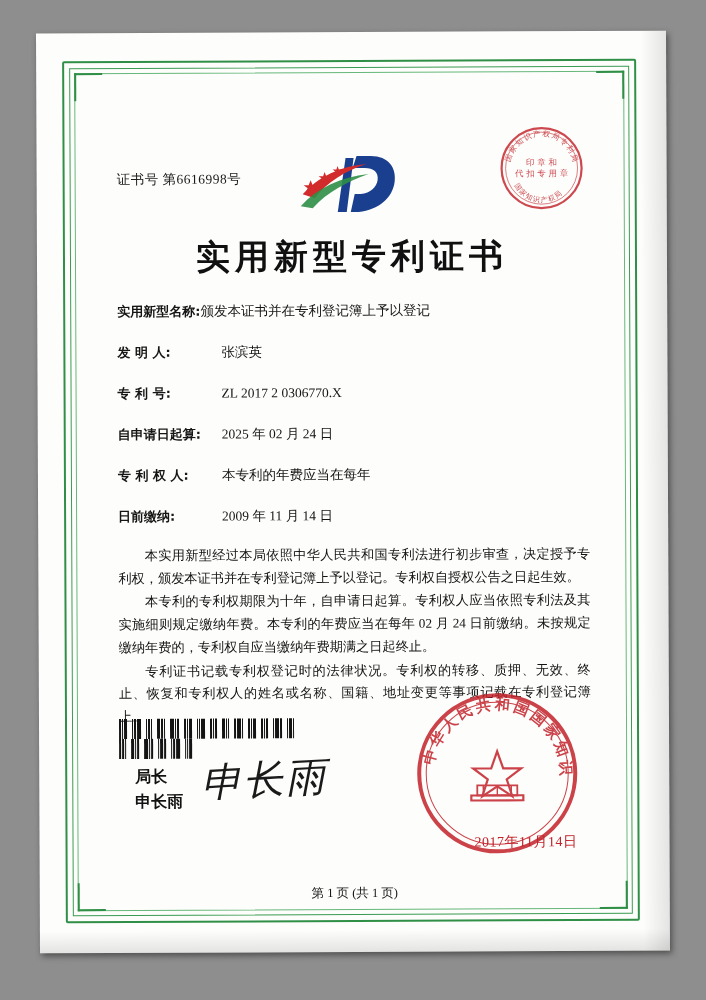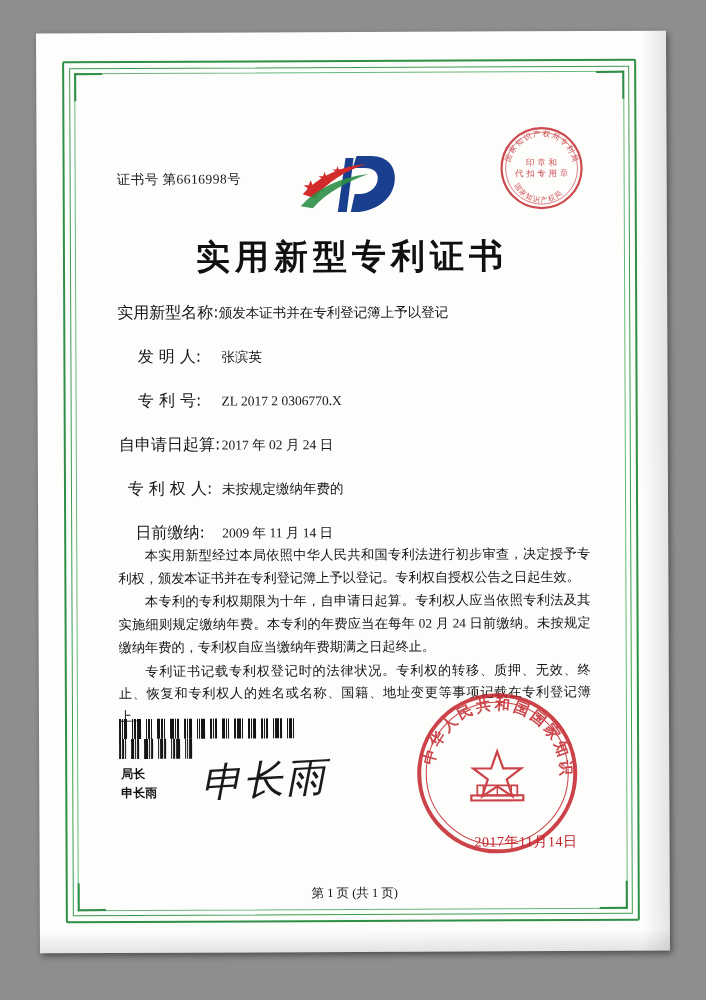--- a/index.html
+++ b/index.html
@@ -138,24 +138,23 @@
   }
   .field-row {
     font-size: 14px;
     color: #151515;
     margin-bottom: 23px;
     white-space: nowrap;
     font-family: "Liberation Serif", serif;
   }
   .field-label {
     display: inline-block;
-    font-weight: normal;
+    font-weight: bold;
     font-family: "DejaVu Sans", sans-serif;
-    font-size: 16px;
-    text-align: center;
+    font-size: 13px;
   }
   .field-value {
     font-family: "Liberation Serif", serif;
     font-size: 13.5px;
   }
   .fw-6 { width: 104px; }
 
   
   .body-text {
     position: absolute;
@@ -185,23 +184,23 @@
     display: inline-block;
     background: #141414;
     height: 100%;
     margin-right: 1px;
     vertical-align: top;
   }
 
   
   .director {
     position: absolute;
-    left: 28px;
+    left: 42px;
     top: 672px;
-    font-size: 12px;
+    font-size: 16px;
     font-weight: bold;
     line-height: 1.55;
     color: #121212;
     font-family: "DejaVu Sans", sans-serif;
   }
   .signature {
     position: absolute;
     left: 108px;
     top: 660px;
     font-size: 40px;
@@ -308,24 +307,24 @@
         <div class="field-row">
           <span class="field-label">实用新型名称:</span><span class="field-value">颁发本证书并在专利登记簿上予以登记</span>
         </div>
         <div class="field-row">
           <span class="field-label fw-6">发 明 人:</span><span class="field-value">张滨英</span>
         </div>
         <div class="field-row">
           <span class="field-label fw-6">专 利 号:</span><span class="field-value">ZL 2017 2 0306770.X</span>
         </div>
         <div class="field-row">
-          <span class="field-label fw-6">自申请日起算:</span><span class="field-value">2017 年 02 月 24 日</span>
-        </div>
-        <div class="field-row">
-          <span class="field-label fw-6">专 利 权 人:</span><span class="field-value">未按规定缴纳年费的</span>
+          <span class="field-label fw-6">自申请日起算:</span><span class="field-value">2025 年 02 月 24 日</span>
+        </div>
+        <div class="field-row">
+          <span class="field-label fw-6">专 利 权 人:</span><span class="field-value">本专利的年费应当在每年</span>
         </div>
         <div class="field-row">
           <span class="field-label fw-6">日前缴纳:</span><span class="field-value">2009 年 11 月 14 日</span>
         </div>
       </div>
 
       <div class="body-text">
         <p>本实用新型经过本局依照中华人民共和国专利法进行初步审查，决定授予专利权，颁发本证书并在专利登记簿上予以登记。专利权自授权公告之日起生效。</p>
         <p>本专利的专利权期限为十年，自申请日起算。专利权人应当依照专利法及其实施细则规定缴纳年费。本专利的年费应当在每年 02 月 24 日前缴纳。未按规定缴纳年费的，专利权自应当缴纳年费期满之日起终止。</p>
         <p>专利证书记载专利权登记时的法律状况。专利权的转移、质押、无效、终止、恢复和专利权人的姓名或名称、国籍、地址变更等事项记载在专利登记簿上。</p>

